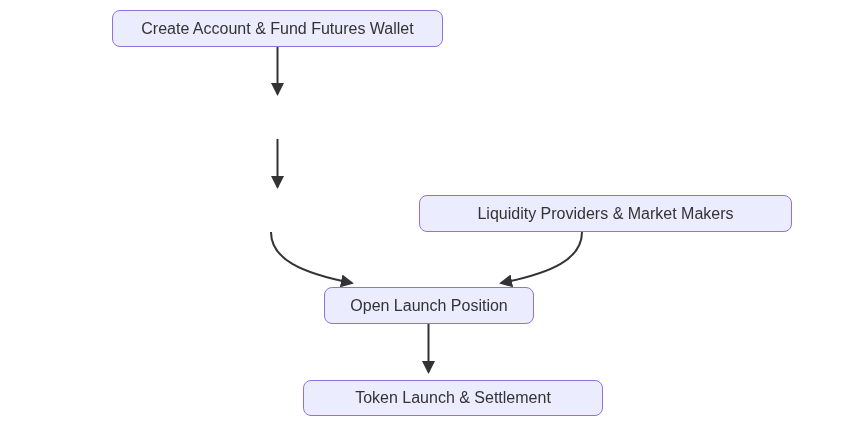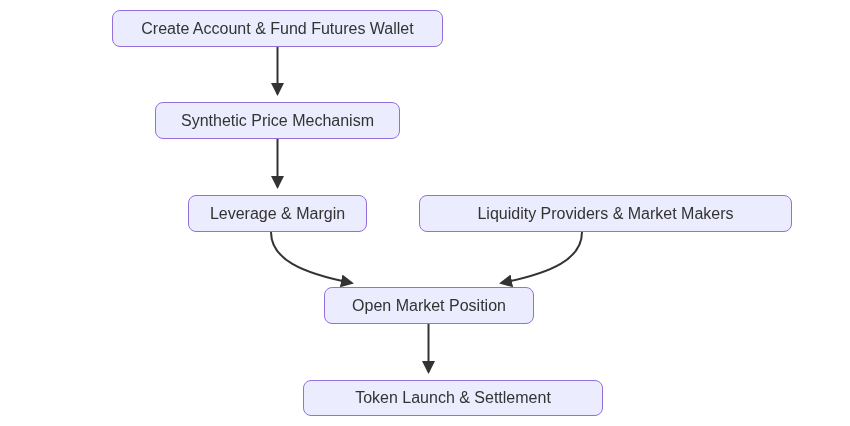--- a/index.html
+++ b/index.html
@@ -63,33 +63,27 @@
     <path class="edge-path" d="M 277.5 139 L 277.5 187" marker-end="url(#arrowhead)"></path>
     <path class="edge-path" d="M 271 232 C 271 259 301 273 352 283" marker-end="url(#arrowhead)"></path>
     <path class="edge-path" d="M 582 232 C 582 259 552 273 501 283" marker-end="url(#arrowhead)"></path>
     <path class="edge-path" d="M 428.5 324 L 428.5 372" marker-end="url(#arrowhead)"></path>
   </svg>
 
   <div class="node node-create">
     <span>Create Account &amp; Fund Futures Wallet</span>
   </div>
 
-  <div class="node node-synthetic">
-    <span>Synthetic Price Mechanism</span>
-  </div>
 
-  <div class="node node-leverage">
-    <span>Leverage &amp; Margin</span>
-  </div>
 
   <div class="node node-liquidity">
     <span>Liquidity Providers &amp; Market Makers</span>
   </div>
 
   <div class="node node-open">
-    <span>Open Market Position</span>
+    <span>Open Launch Position</span>
   </div>
 
   <div class="node node-token">
     <span>Token Launch &amp; Settlement</span>
   </div>
 
 </div>
 
 </body></html>

